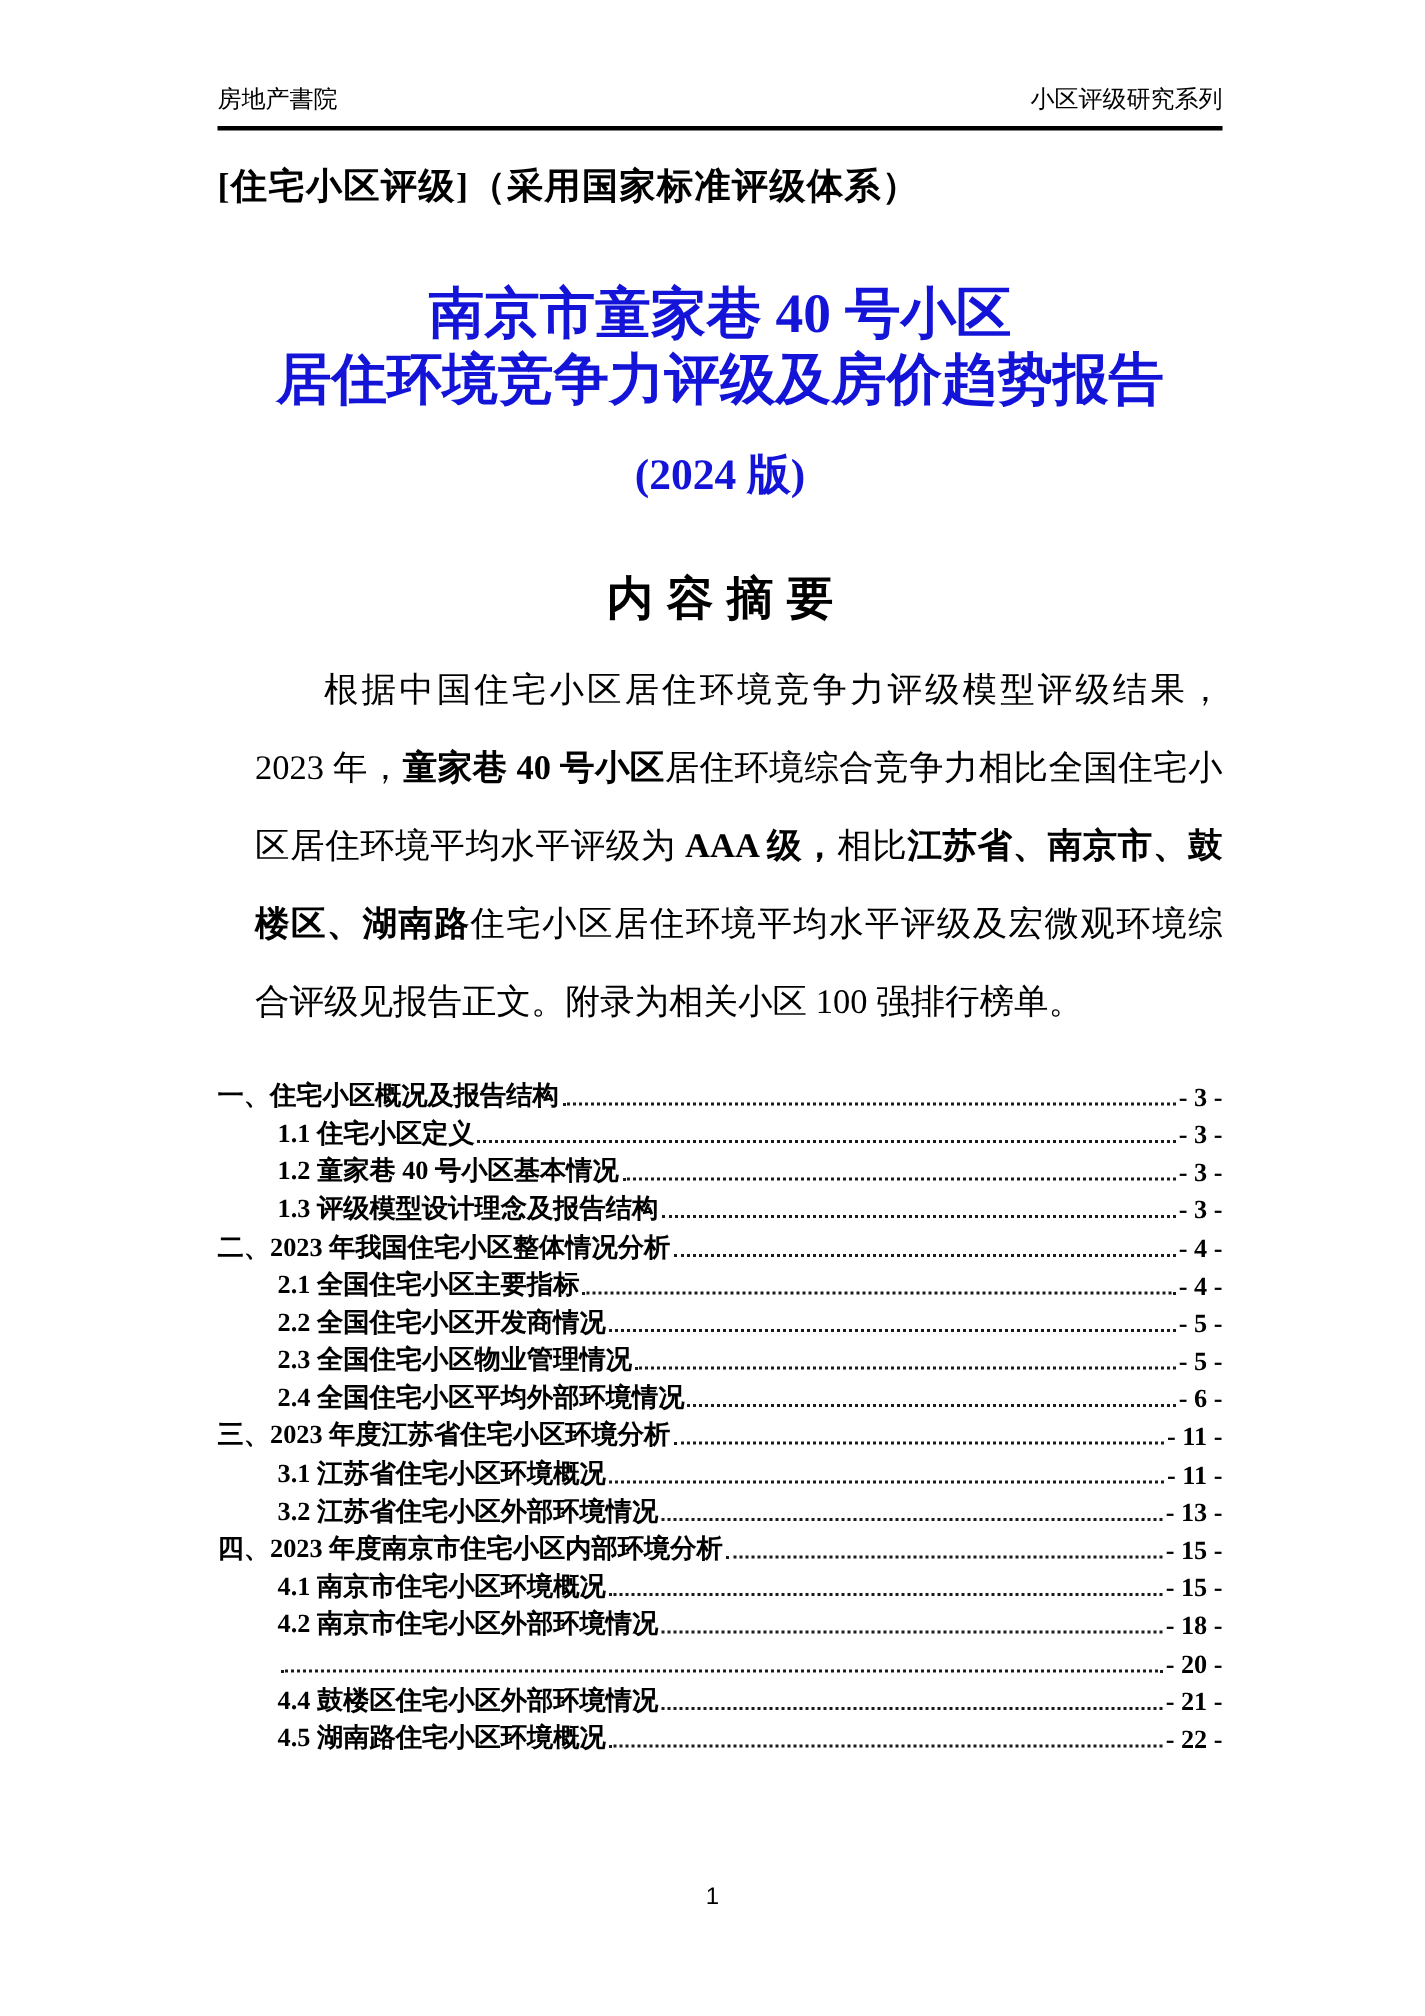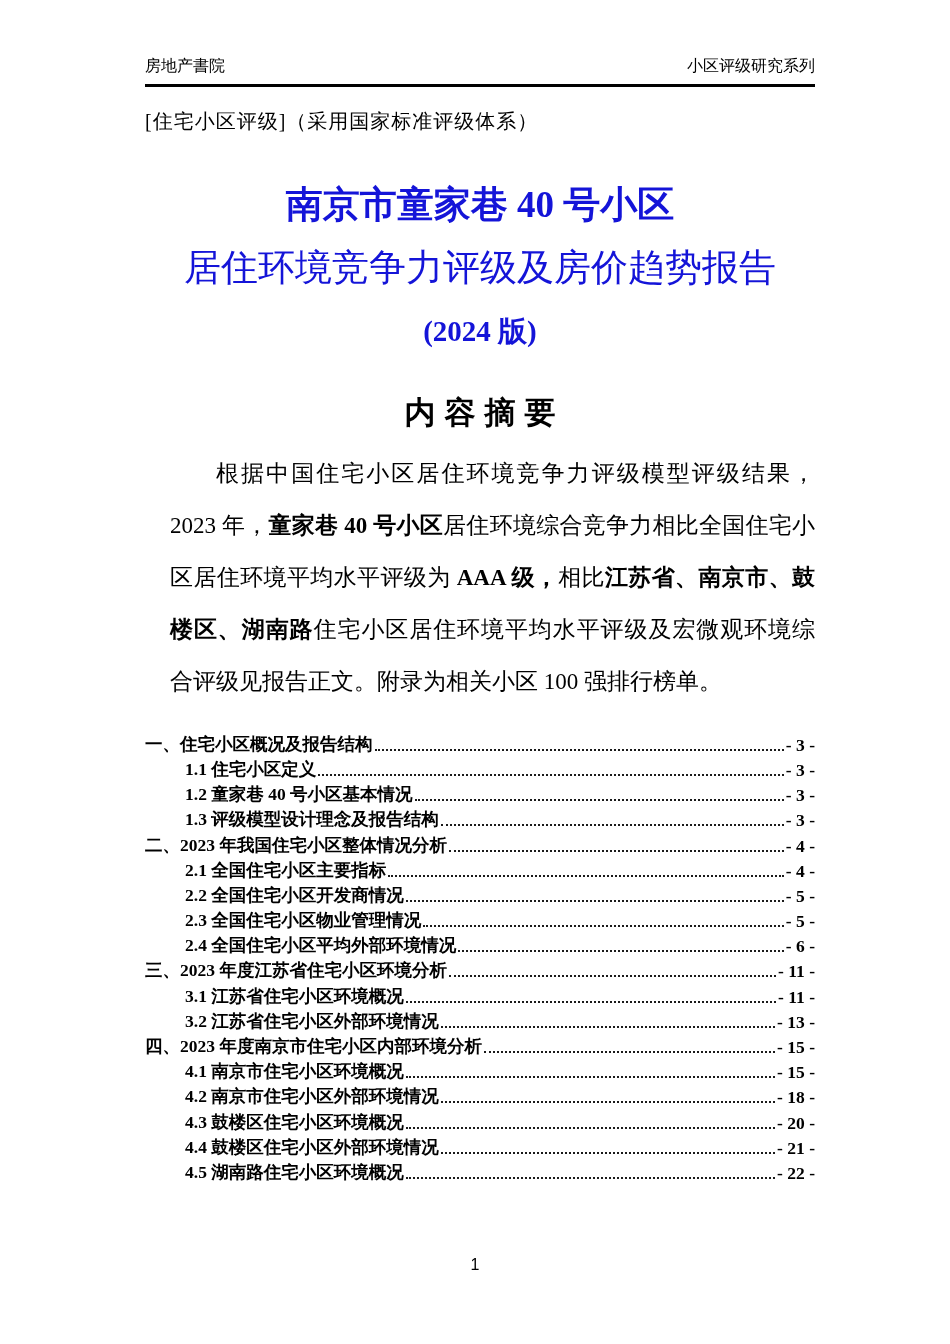--- a/index.html
+++ b/index.html
@@ -25,28 +25,28 @@
     justify-content: space-between;
     align-items: flex-end;
     border-bottom: 3px solid #000000;
     padding-bottom: 7px;
     font-size: 16px;
     font-family: Liberation Sans, sans-serif;
   }
   
   .subhdr {
     margin-top: 21px;
-    font-size: 20px;
-    font-weight: normal;
+    font-size: 24px;
+    font-weight: bold;
     letter-spacing: 1px;
   }
   
   .title-block { text-align: center; }
   .t1 { margin-top: 48px; font-size: 37px; font-weight: bold; color: var(--title-blue, #1414d8); line-height: 1.2; }
-  .t2 { margin-top: 19px; font-size: 37px; font-weight: normal; color: var(--title-blue, #1414d8); line-height: 1.2; }
+  .t2 { font-size: 37px; font-weight: bold; color: var(--title-blue, #1414d8); line-height: 1.2; }
   .t3 { margin-top: 23px; font-size: 29px; font-weight: bold; color: var(--title-blue, #1414d8); line-height: 1.2; }
   
   .sum-head {
     margin-top: 43px;
     text-align: center;
     font-size: 31px;
     font-weight: bold;
     letter-spacing: 9px;
     text-indent: 9px; 
     font-family: "Liberation Sans", sans-serif;
@@ -197,21 +197,20 @@
         <span class="toc-label">4.1 南京市住宅小区环境概况</span>
         <span class="toc-dots"></span>
         <span class="toc-page">- 15 -</span>
       </div>
     <div class="toc-row l2">
         <span class="toc-label">4.2 南京市住宅小区外部环境情况</span>
         <span class="toc-dots"></span>
         <span class="toc-page">- 18 -</span>
       </div>
     <div class="toc-row l2">
-        <span class="toc-label">4.3 鼓楼区住宅小区环境概况</span>
         <span class="toc-dots"></span>
         <span class="toc-page">- 20 -</span>
       </div>
     <div class="toc-row l2">
         <span class="toc-label">4.4 鼓楼区住宅小区外部环境情况</span>
         <span class="toc-dots"></span>
         <span class="toc-page">- 21 -</span>
       </div>
     <div class="toc-row l2">
         <span class="toc-label">4.5 湖南路住宅小区环境概况</span>

